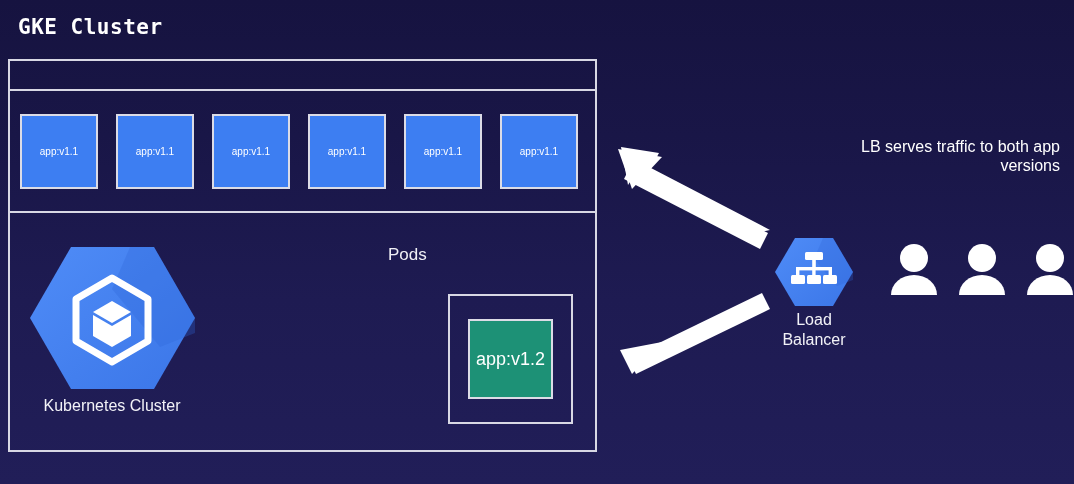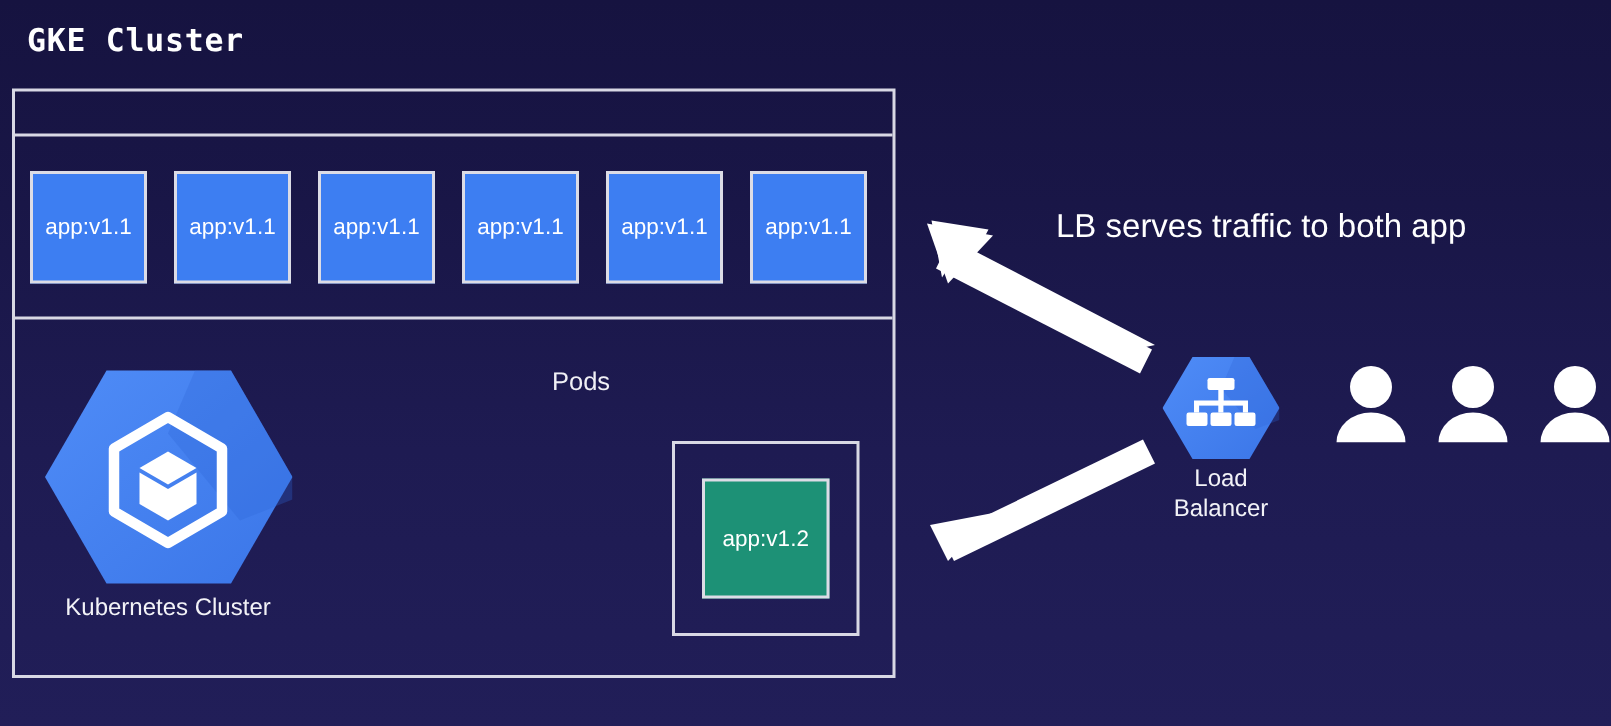--- a/index.html
+++ b/index.html
@@ -71,30 +71,30 @@
     width: 78px;
     height: 75px;
     background: #3d7ef2;
     border: 2px solid #dcdce6;
     box-sizing: border-box;
     display: flex;
     align-items: center;
     justify-content: center;
   }
   .pod-label {
-    font-size: 15px;
+    font-size: 10px;
     color: #ffffff;
     white-space: nowrap;
     line-height: 1;
   }
 
   
   #pods-caption {
     position: absolute;
-    left: 368px;
+    left: 388px;
     top: 245px;
     font-size: 17px;
     color: #f0f0f5;
   }
 
   
   #gke-icon-group {
     position: absolute;
     left: 22px;
     top: 243px;
@@ -130,30 +130,30 @@
   #v12-box {
     width: 85px;
     height: 80px;
     background: #1d9176;
     border: 2px solid #dcdce6;
     box-sizing: border-box;
     display: flex;
     align-items: center;
     justify-content: center;
   }
-  #v12-box .pod-label { font-size: 15px; }
+  #v12-box .pod-label { font-size: 18px; }
 
   
   #lb-note {
     position: absolute;
     left: 704px;
     top: 138px;
     width: 356px;
-    text-align: left;
-    font-size: 22px;
+    text-align: right;
+    font-size: 16px;
     line-height: 1.18;
     color: #ffffff;
   }
 
   
   #arrows {
     position: absolute;
     left: 610px;
     top: 145px;
     width: 220px;
@@ -250,20 +250,21 @@
   </div>
 
   <div id="v12-container">
     <div id="v12-box">
       <span class="pod-label">app:v1.2</span>
     </div>
   </div>
 
   <div id="lb-note">
     <div>LB serves traffic to both app</div>
+    <div>versions</div>
   </div>
 
   <div id="arrows">
     <svg viewBox="0 0 220 245" width="220" height="245" aria-hidden="true">
 
       <g>
         <path d="M160,85 L41,23 L49,8 L11,2 L18,40 L27,26 L146,88 Z" fill="#ffffff"></path>
         <polygon points="8,4 52,12 22,44" fill="#ffffff"></polygon>
         <polygon points="22,18 158,88 150,104 14,34" fill="#ffffff"></polygon>
       </g>

